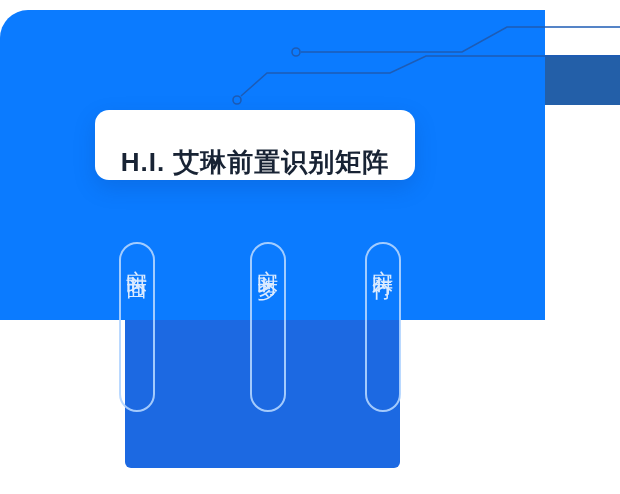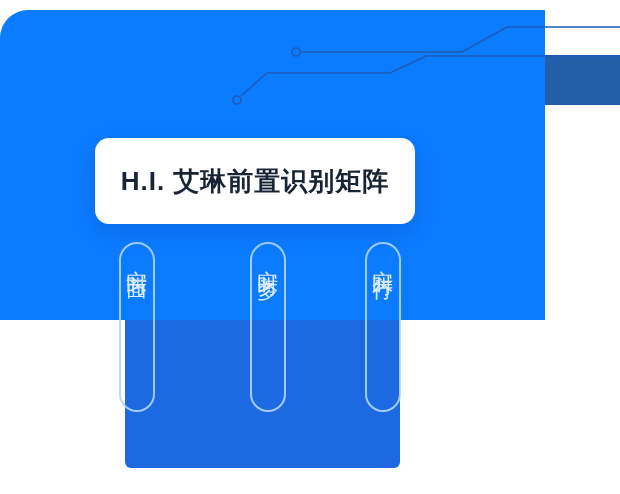--- a/index.html
+++ b/index.html
@@ -61,29 +61,28 @@
       fill: none;
       stroke: #1e5cb5;
       stroke-width: 1.6;
     }
     
     .title-card {
       position: absolute;
       left: 95px;
       top: 110px;
       width: 320px;
-      height: 86px;
+      height: 70px;
       background: #ffffff;
       border-radius: 14px;
       box-shadow: 0 8px 22px rgba(10, 50, 120, 0.18);
       display: flex;
-      align-items: center;
+      align-items: flex-end;
       justify-content: center;
       z-index: 4;
-      margin-top: 28px;
     }
     .title-card span {
       font-size: 26px;
       font-weight: 600;
       letter-spacing: 1px;
       color: #182334;
       white-space: nowrap;
     }
     
     .pill {

